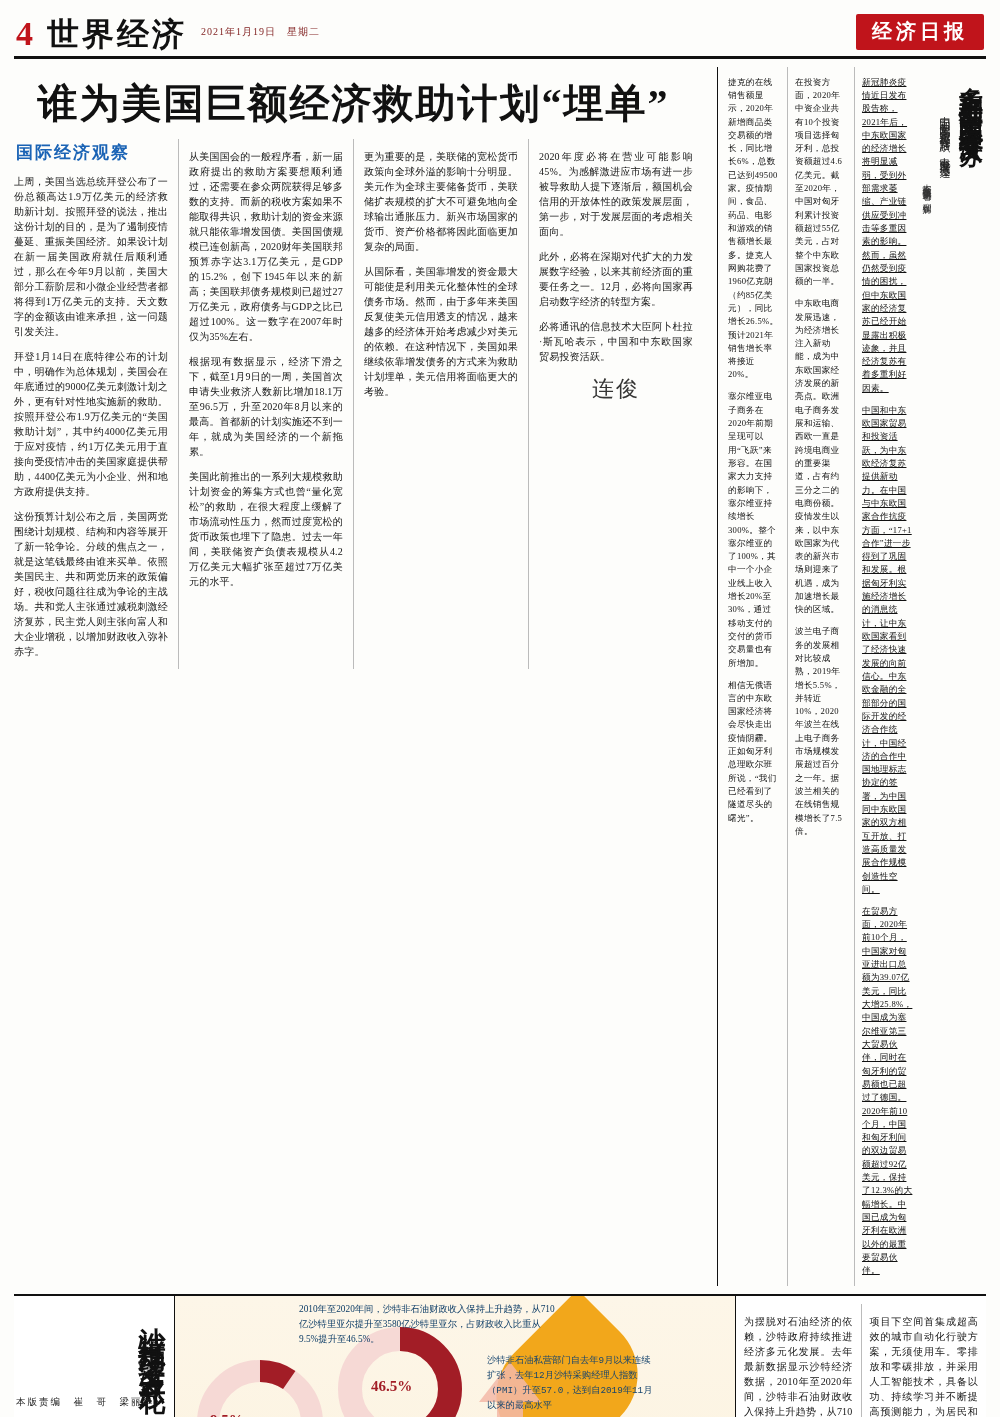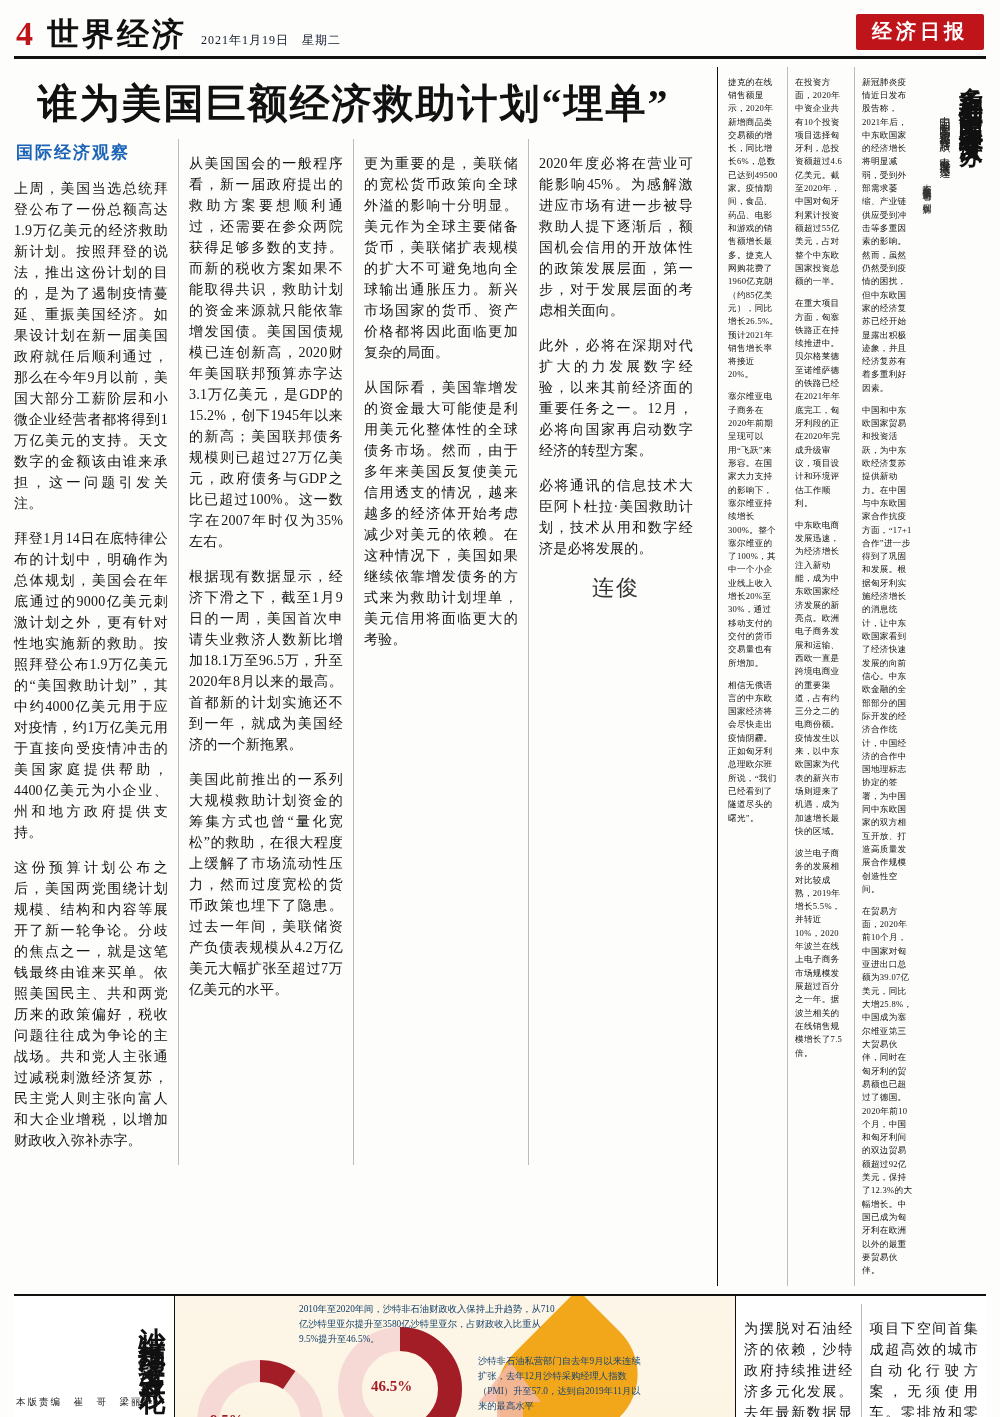--- a/index.html
+++ b/index.html
@@ -10,25 +10,25 @@
     color:#111;
     overflow:hidden;
     position:relative;
   }
   .page{position:relative;width:1000px;height:1417px;box-sizing:border-box;padding:10px 14px;}
 
   
   .masthead{display:flex;align-items:flex-end;gap:14px;padding:4px 2px 6px 2px;border-bottom:3px solid #111;position:relative;}
   .pagenum{font-size:34px;font-weight:bold;color:#c0141b;line-height:.9;font-family:"Liberation Serif",serif;}
   .section-title{font-size:32px;font-weight:bold;letter-spacing:3px;line-height:1;}
-  .issue-date{font-size:12px;color:#0f172a;margin-bottom:1px;letter-spacing:1px;}
+  .issue-date{font-size:10px;color:#7f1d1d;margin-bottom:11px;letter-spacing:1px;}
   .paper-logo{margin-left:auto;background:#c0141b;color:#fff;font-size:20px;font-weight:bold;letter-spacing:4px;padding:4px 16px 5px 16px;border-radius:2px;}
 
   
-  .ctext{font-size:14px;line-height:1.5;text-align:justify;color:#141414;letter-spacing:.2px;}
+  .ctext{font-size:10px;line-height:1.5;text-align:justify;color:#141414;letter-spacing:.2px;}
   .vtext{writing-mode:vertical-rl;text-orientation:upright;}
 
   
   .topwrap{display:flex;gap:24px;margin-top:8px;}
   .lead{width:700px;}
   .headline{font-size:40px;font-weight:bold;letter-spacing:2px;text-align:center;margin:14px 0 12px 0;line-height:1.15;}
   .kicker{color:#1a63b5;font-size:17px;font-weight:bold;letter-spacing:2px;margin:2px 0 6px 2px;}
   .lead-cols{display:flex;gap:10px;}
   .lead-cols .col{flex:1;}
   .vr{width:1px;background:#bbb;}
@@ -84,47 +84,46 @@
         </div>
         <div class="vr"></div>
         <div class="col">
           <p class="ctext">更为重要的是，美联储的宽松货币政策向全球外溢的影响十分明显。美元作为全球主要储备货币，美联储扩表规模的扩大不可避免地向全球输出通胀压力。新兴市场国家的货币、资产价格都将因此面临更加复杂的局面。</p>
           <p class="ctext">从国际看，美国靠增发的资金最大可能使是利用美元化整体性的全球债务市场。然而，由于多年来美国反复使美元信用透支的情况，越来越多的经济体开始考虑减少对美元的依赖。在这种情况下，美国如果继续依靠增发债务的方式来为救助计划埋单，美元信用将面临更大的考验。</p>
         </div>
         <div class="vr"></div>
         <div class="col">
           <p class="ctext">2020年度必将在营业可能影响45%。为感解激进应市场有进一步被导救助人提下逐渐后，额国机会信用的开放体性的政策发展层面，第一步，对于发展层面的考虑相关面向。</p>
           <p class="ctext">此外，必将在深期对代扩大的力发展数字经验，以来其前经济面的重要任务之一。12月，必将向国家再启动数字经济的转型方案。</p>
-          <p class="ctext">必将通讯的信息技术大臣阿卜杜拉·美国救助计划，技术从用和数字经济是必将发展的。</p>
+          <p class="ctext">必将通讯的信息技术大臣阿卜杜拉·斯瓦哈表示，中国和中东欧国家贸易投资活跃。</p>
           <div class="sign-img">连俊</div>
         </div>
       </div>
     </div>
 
     <div class="rightart">
       <div style="display:flex;flex-direction:row-reverse;gap:4px;">
         <div class="vtext vhead">多重利好推动中东欧国家经济复苏</div>
         <div class="vtext vsub" style="margin-top:40px;">中国和中东欧国家贸易投资活跃、电商发展迅速</div>
         <div class="vtext vbyline" style="margin-top:110px;">本报驻布达佩斯记者　翟朝辉</div>
       </div>
       <div style="flex:1;display:flex;gap:7px;">
         <div style="flex:1;">
           <p class="vcol">捷克的在线销售额显示，2020年新增商品类交易额的增长，同比增长6%，总数已达到49500家。疫情期间，食品、药品、电影和游戏的销售额增长最多。捷克人网购花费了1960亿克朗（约85亿美元），同比增长26.5%。预计2021年销售增长率将接近20%。</p>
           <p class="vcol">塞尔维亚电子商务在2020年前期呈现可以用“飞跃”来形容。在国家大力支持的影响下，塞尔维亚持续增长300%。整个塞尔维亚的了100%，其中一个小企业线上收入增长20%至30%，通过移动支付的交付的货币交易量也有所增加。</p>
           <p class="vcol">相信无俄语言的中东欧国家经济将会尽快走出疫情阴霾。正如匈牙利总理欧尔班所说，“我们已经看到了隧道尽头的曙光”。</p>
         </div>
         <div class="vr"></div>
         <div style="flex:1;">
           <p class="vcol">在投资方面，2020年中资企业共有10个投资项目选择匈牙利，总投资额超过4.6亿美元。截至2020年，中国对匈牙利累计投资额超过55亿美元，占对整个中东欧国家投资总额的一半。</p>
-          <p class="vcol">在重大项目方面，匈塞铁路正在持续推进中。贝尔格莱德至诺维萨德的铁路已经在2021年年底完工，匈牙利段的正在2020年完成升级审议，项目设计和环境评估工作顺利。</p>
           <p class="vcol">中东欧电商发展迅速，为经济增长注入新动能，成为中东欧国家经济发展的新亮点。欧洲电子商务发展和运输、西欧一直是跨境电商业的重要渠道，占有约三分之二的电商份额。疫情发生以来，以中东欧国家为代表的新兴市场则迎来了机遇，成为加速增长最快的区域。</p>
           <p class="vcol">波兰电子商务的发展相对比较成熟，2019年增长5.5%，并转近10%，2020年波兰在线上电子商务市场规模发展超过百分之一年。据波兰相关的在线销售规模增长了7.5倍。</p>
         </div>
         <div class="vr"></div>
-        <div style="flex:1;">
+        <div style="flex:1;text-decoration:underline;">
           <p class="vcol">新冠肺炎疫情近日发布股告称，2021年后，中东欧国家的经济增长将明显减弱，受到外部需求萎缩、产业链供应受到冲击等多重因素的影响。然而，虽然仍然受到疫情的困扰，但中东欧国家的经济复苏已经开始显露出积极迹象，并且经济复苏有着多重利好因素。</p>
           <p class="vcol">中国和中东欧国家贸易和投资活跃，为中东欧经济复苏提供新动力。在中国与中东欧国家合作抗疫方面，“17+1合作”进一步得到了巩固和发展。根据匈牙利实施经济增长的消息统计，让中东欧国家看到了经济快速发展的向前信心。中东欧金融的全部部分的国际开发的经济合作统计，中国经济的合作中国地理标志协定的签署，为中国同中东欧国家的双方相互开放、打造高质量发展合作规模创造性空间。</p>
           <p class="vcol">在贸易方面，2020年前10个月，中国家对匈亚进出口总额为39.07亿美元，同比大增25.8%，中国成为塞尔维亚第三大贸易伙伴，同时在匈牙利的贸易额也已超过了德国。2020年前10个月，中国和匈牙利间的双边贸易额超过92亿美元，保持了12.3%的大幅增长。中国已成为匈牙利在欧洲以外的最重要贸易伙伴。</p>
         </div>
       </div>
     </div>
   </div>
 
   <div class="band" style="height:440px;">
     <div class="band-left">
@@ -146,21 +145,21 @@
         <circle cx="75" cy="75" r="50" fill="none" stroke="#f6d9d5" stroke-width="24"></circle>
         <circle cx="75" cy="75" r="50" fill="none" stroke="#a21d26" stroke-width="24" stroke-dasharray="146 168" transform="rotate(-90 75 75)"></circle>
       </svg>
       <div class="cap" style="left:196px;top:78px;font-size:15px;font-weight:bold;color:#a21d26;">46.5%</div>
 
       <svg width="70" height="90" style="position:absolute;left:300px;top:62px;">
         <polygon points="35,4 66,44 48,44 48,86 22,86 22,44 4,44" fill="#f3b9a8" opacity=".85"></polygon>
       </svg>
 
       <div class="cap" style="left:124px;top:6px;width:260px;font-family:Liberation Serif, serif;">2010年至2020年间，沙特非石油财政收入保持上升趋势，从710亿沙特里亚尔提升至3580亿沙特里亚尔，占财政收入比重从9.5%提升至46.5%。</div>
-      <div class="cap" style="left:303px;top:58px;width:170px;color:#17456e;">沙特非石油私营部门自去年9月以来连续扩张，去年12月沙特采购经理人指数（PMI）升至57.0，达到自2019年11月以来的最高水平</div>
+      <div class="cap" style="left:312px;top:58px;width:170px;color:#17456e;font-family:Liberation Mono, monospace;">沙特非石油私营部门自去年9月以来连续扩张，去年12月沙特采购经理人指数（PMI）升至57.0，达到自2019年11月以来的最高水平</div>
 
     </div>
 
     <div class="band-right">
       <div class="col">
         <p class="ctext">为摆脱对石油经济的依赖，沙特政府持续推进经济多元化发展。去年最新数据显示沙特经济数据，2010年至2020年间，沙特非石油财政收入保持上升趋势，从710亿沙特里亚尔提升至3580亿沙特里亚尔，占财政收入比重从9.5%提升至46.5%。</p>
 
       </div>
       <div class="vr"></div>
       <div class="col">

